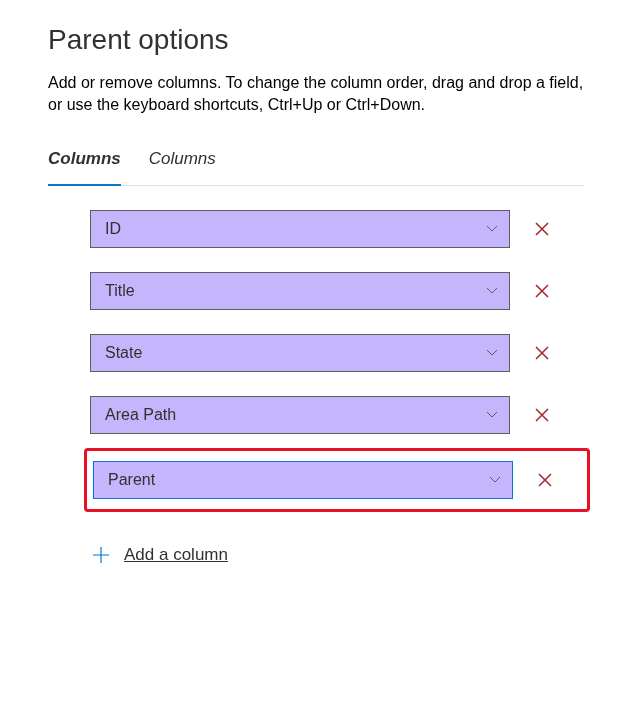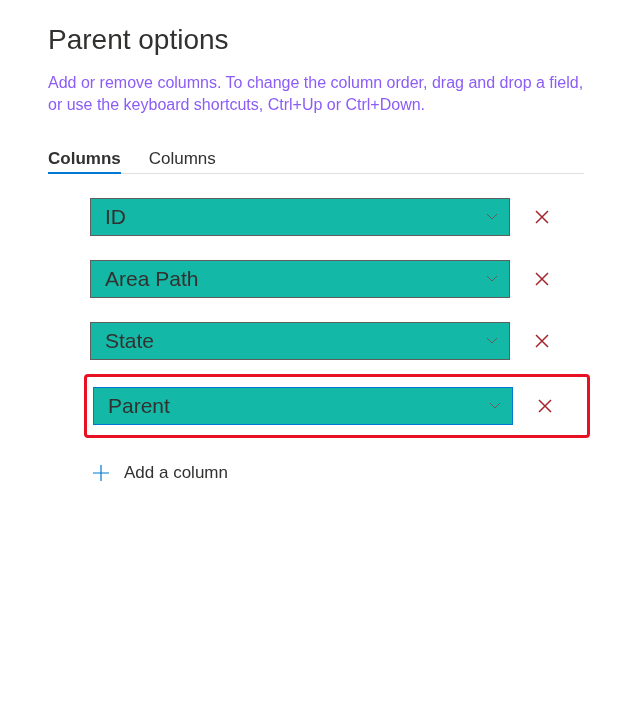--- a/index.html
+++ b/index.html
@@ -17,36 +17,37 @@
       padding: 24px 48px 24px 48px;
     }
     .title {
       font-size: 28px;
       font-weight: 300;
       color: #323130;
       margin-bottom: 16px;
     }
     .description {
       font-size: 16px;
-      color: #8b5cf6;
+      color: #000000;
       line-height: 1.4;
       margin-bottom: 28px;
     }
     .tabs {
       display: flex;
       gap: 28px;
       border-bottom: 1px solid #e1dfdd;
       margin-bottom: 24px;
     }
     .tab {
       font-size: 17px;
-      padding: 4px 0 4px 0;
+      padding: 4px 0 16px 0;
       cursor: pointer;
       color: #323130;
       position: relative;
+      font-style: italic;
     }
     .tab.active {
       font-weight: 600;
     }
     .tab.active::after {
       content: "";
       position: absolute;
       left: 0;
       right: 0;
       bottom: -1px;
@@ -63,23 +64,23 @@
       margin-bottom: 24px;
     }
     .select-box {
       flex: 0 0 420px;
       display: flex;
       align-items: center;
       justify-content: space-between;
       border: 1px solid #605e5c;
       height: 38px;
       padding: 0 10px 0 14px;
-      background: #14b8a6;
-      cursor: pointer;
-      font-size: 21px;
+      background: #c4b5fd;
+      cursor: pointer;
+      font-size: 16px;
     }
     .select-box.highlighted {
       border: 1px solid #0078d4;
     }
     .chevron {
       display: inline-block;
       width: 14px;
       height: 14px;
       color: #605e5c;
     }
@@ -105,24 +106,25 @@
       padding: 10px 6px 10px 6px;
       margin: -10px -6px 14px -6px;
     }
     .highlight-box .column-row {
       margin-bottom: 0;
     }
     .add-column {
       display: flex;
       align-items: center;
       gap: 12px;
-      margin-top: 24px;
+      margin-top: 32px;
       cursor: pointer;
       color: #323130;
       font-size: 17px;
+      text-decoration: underline;
     }
     .add-icon {
       color: #0078d4;
       width: 22px;
       height: 22px;
       display: flex;
       align-items: center;
       justify-content: center;
     }
   </style>
@@ -150,40 +152,55 @@
       </span>
     </div>
     <div class="remove-btn">
       <svg viewBox="0 0 20 20" width="20" height="20">
           <path d="M4 4 L16 16 M16 4 L4 16" stroke="currentColor" stroke-width="1.5" fill="none"></path>
         </svg>
     </div>
   </div>
 
 
+  <div class="column-row">
+    <div class="select-box">
+      <span>Title</span>
+      <span class="chevron">
+        <svg viewBox="0 0 14 14" width="14" height="14">
+            <path d="M2 4 L7 9 L12 4" stroke="currentColor" stroke-width="1" fill="none"></path>
+          </svg>
+      </span>
+    </div>
+    <div class="remove-btn">
+      <svg viewBox="0 0 20 20" width="20" height="20">
+          <path d="M4 4 L16 16 M16 4 L4 16" stroke="currentColor" stroke-width="1.5" fill="none"></path>
+        </svg>
+    </div>
+  </div>
+
+  <div class="column-row">
+    <div class="select-box">
+      <span>State</span>
+      <span class="chevron">
+        <svg viewBox="0 0 14 14" width="14" height="14">
+            <path d="M2 4 L7 9 L12 4" stroke="currentColor" stroke-width="1" fill="none"></path>
+          </svg>
+      </span>
+    </div>
+    <div class="remove-btn">
+      <svg viewBox="0 0 20 20" width="20" height="20">
+          <path d="M4 4 L16 16 M16 4 L4 16" stroke="currentColor" stroke-width="1.5" fill="none"></path>
+        </svg>
+    </div>
+  </div>
 
   <div class="column-row">
     <div class="select-box">
       <span>Area Path</span>
-      <span class="chevron">
-        <svg viewBox="0 0 14 14" width="14" height="14">
-            <path d="M2 4 L7 9 L12 4" stroke="currentColor" stroke-width="1" fill="none"></path>
-          </svg>
-      </span>
-    </div>
-    <div class="remove-btn">
-      <svg viewBox="0 0 20 20" width="20" height="20">
-          <path d="M4 4 L16 16 M16 4 L4 16" stroke="currentColor" stroke-width="1.5" fill="none"></path>
-        </svg>
-    </div>
-  </div>
-
-  <div class="column-row">
-    <div class="select-box">
-      <span>State</span>
       <span class="chevron">
         <svg viewBox="0 0 14 14" width="14" height="14">
             <path d="M2 4 L7 9 L12 4" stroke="currentColor" stroke-width="1" fill="none"></path>
           </svg>
       </span>
     </div>
     <div class="remove-btn">
       <svg viewBox="0 0 20 20" width="20" height="20">
           <path d="M4 4 L16 16 M16 4 L4 16" stroke="currentColor" stroke-width="1.5" fill="none"></path>
         </svg>

